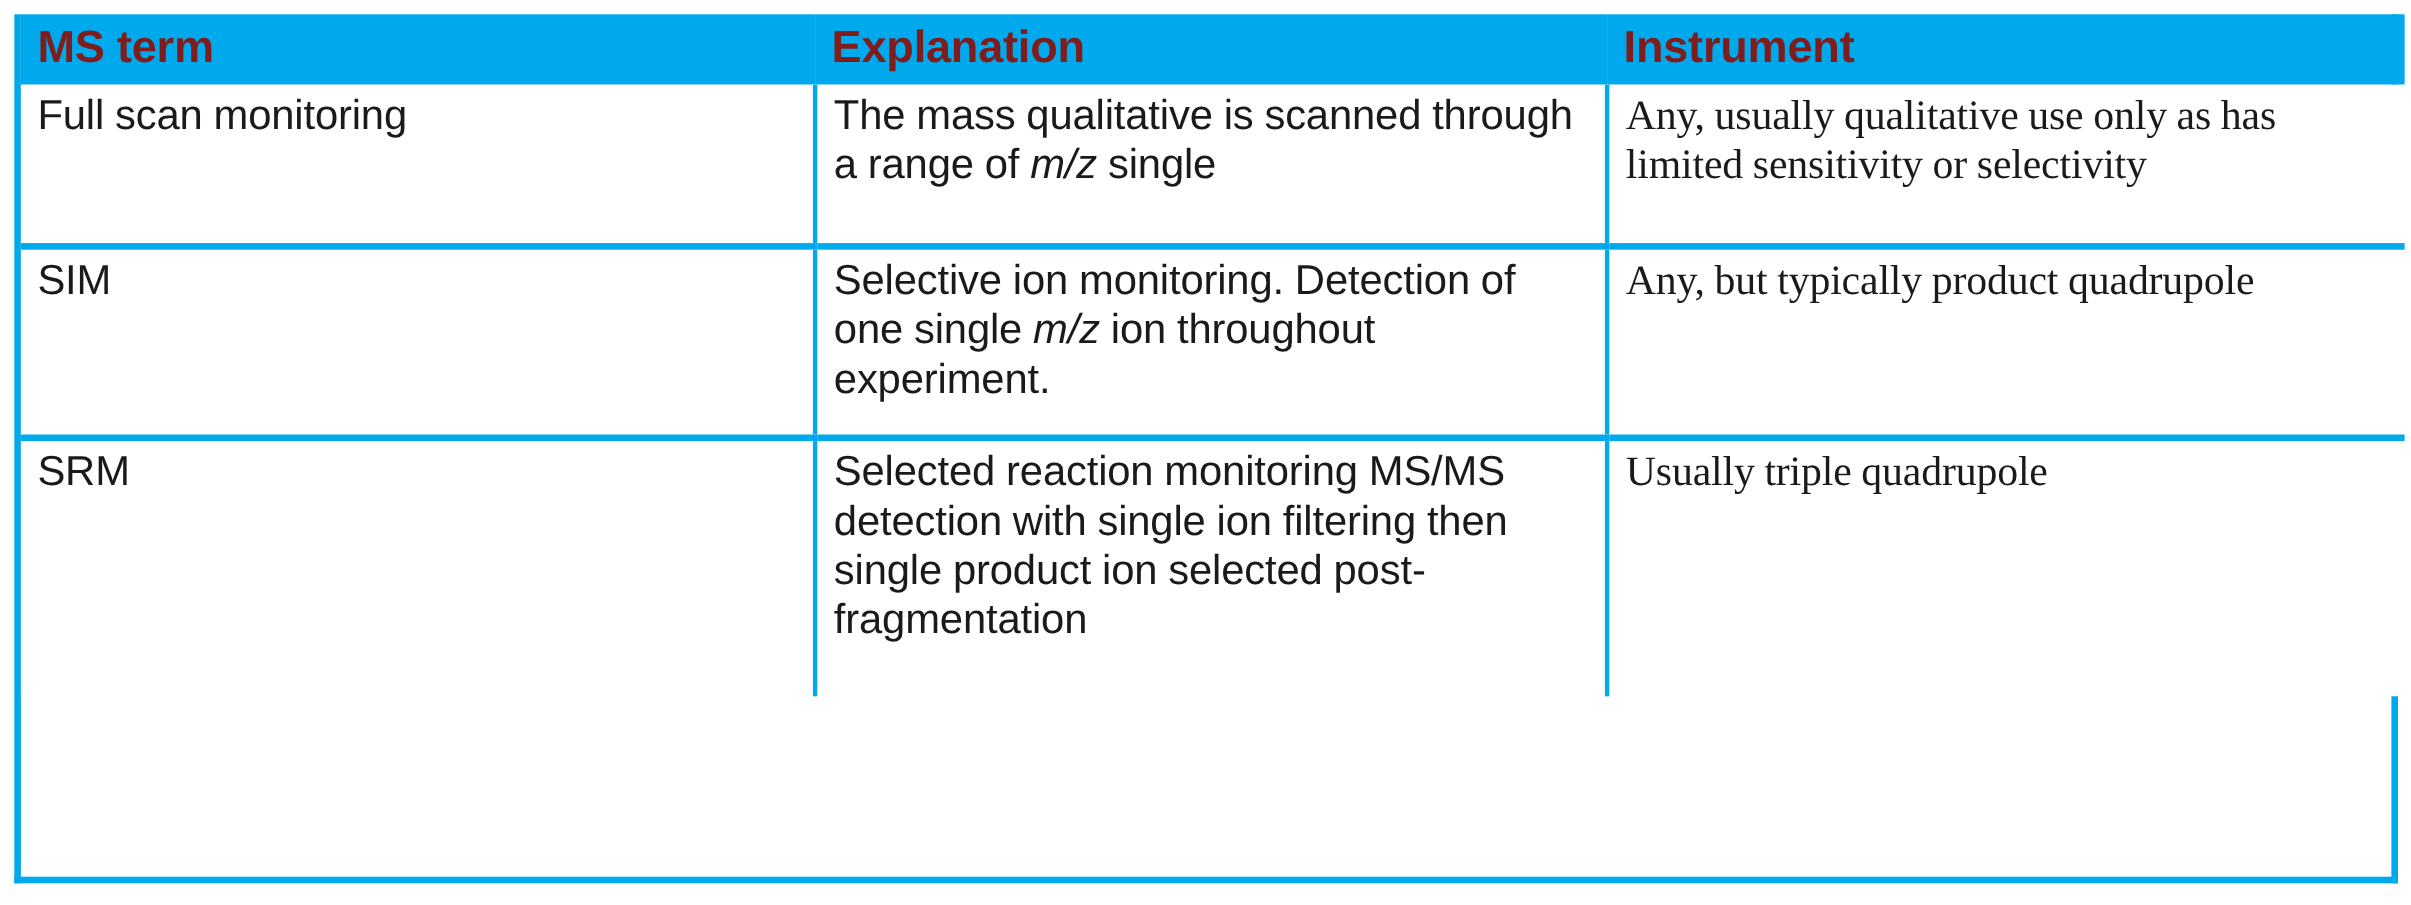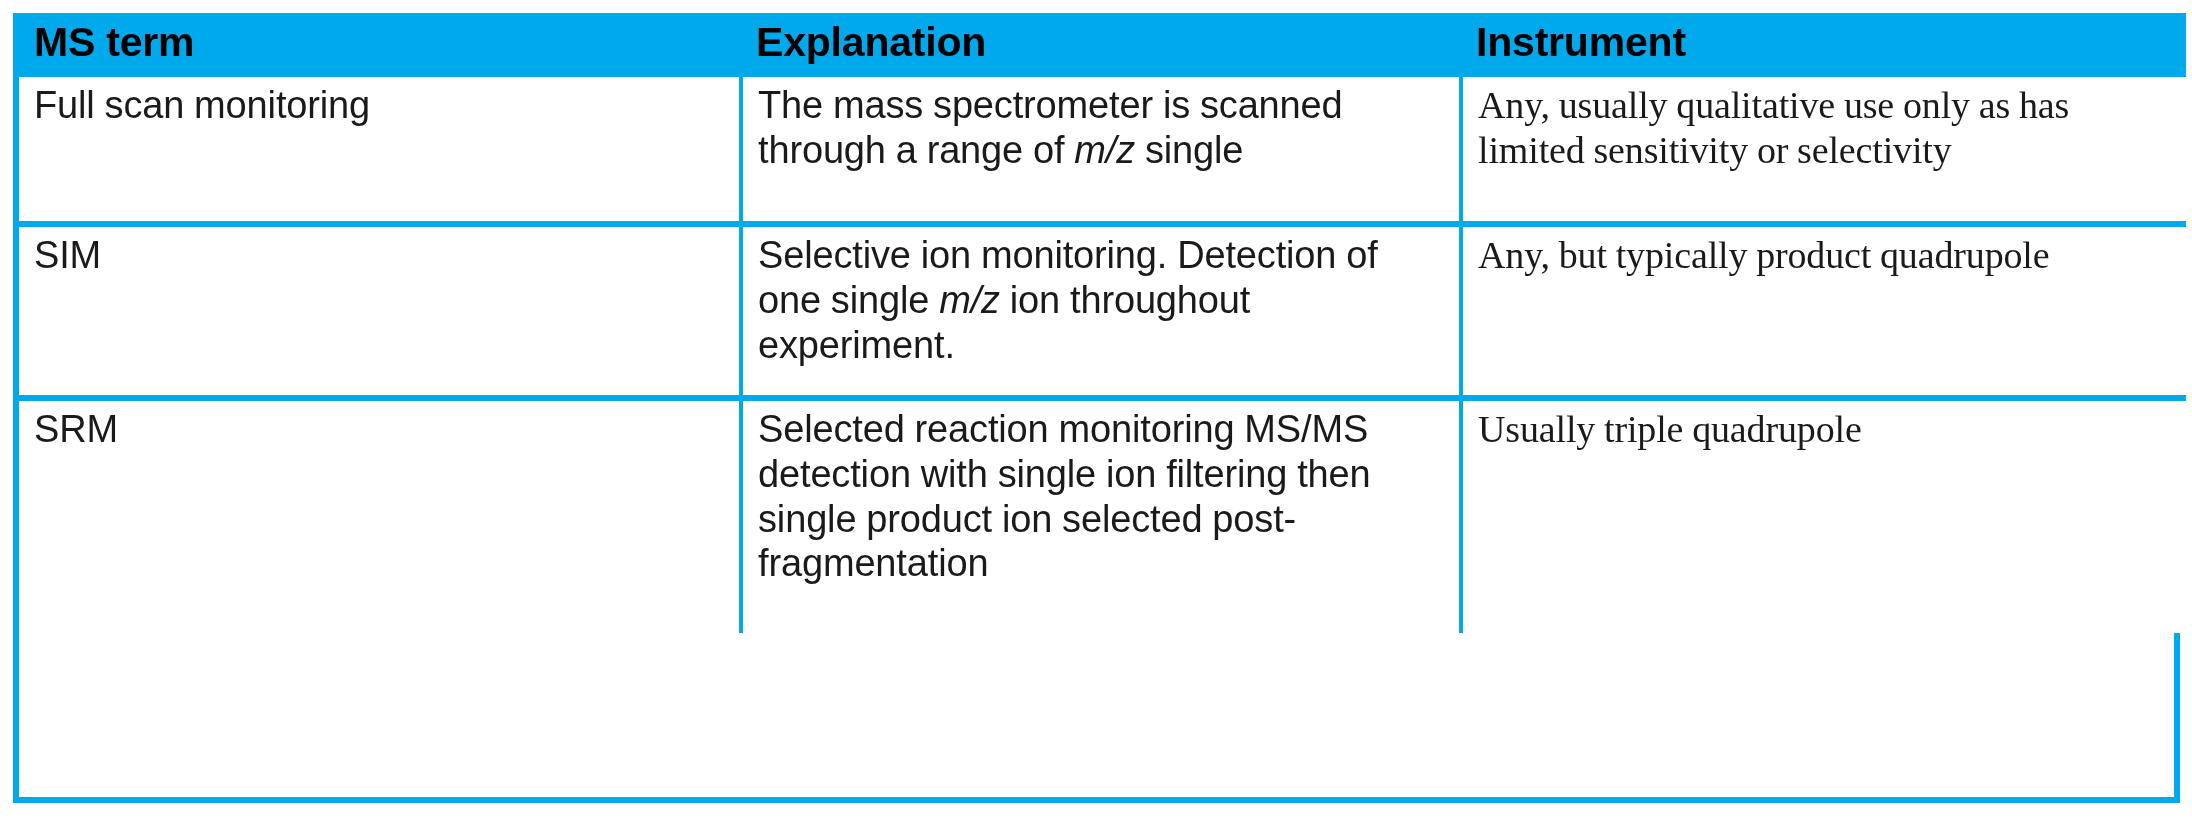--- a/index.html
+++ b/index.html
@@ -79,21 +79,21 @@
 
   .col-term  { width: 722px; }
   .col-expl  { width: 720px; }
   .col-instr { width: 725px; }
 
   em.mz {
     font-style: italic;
   }
 </style>
 <style>
-    table.ms-table thead th { background: #00a8ec; color: #000000; }
+    table.ms-table thead th { background: #00a8ec; color: #7f1d1d; }
     table.ms-table tbody td { color: #1a1a1a; border-top-color: #00a8ec; border-right-color: #00a8ec; }
     #table-wrap { border-color: #00a8ec; }
   </style></head>
 <body>
 
 <div id="table-wrap">
   <table class="ms-table">
     <colgroup>
       <col class="col-term">
       <col class="col-expl">
@@ -102,21 +102,21 @@
     <thead>
       <tr>
         <th>MS term</th>
         <th>Explanation</th>
         <th>Instrument</th>
       </tr>
     </thead>
     <tbody>
       <tr style="height: 147px;">
         <td>Full scan monitoring</td>
-        <td><span>The mass spectrometer is scanned through a range of </span><em class="mz">m/z</em><span> single</span></td>
+        <td><span>The mass qualitative is scanned through a range of </span><em class="mz">m/z</em><span> single</span></td>
         <td>Any, usually qualitative use only as has limited sensitivity or selectivity</td>
       </tr>
       <tr style="height: 174px;">
         <td>SIM</td>
         <td><span>Selective ion monitoring. Detection of one single </span><em class="mz">m/z</em><span> ion throughout experiment.</span></td>
         <td>Any, but typically product quadrupole</td>
       </tr>
       <tr style="height: 235px; padding-left: 45px;">
         <td>SRM</td>
         <td><span>Selected reaction monitoring MS/MS detection with single ion filtering then single product ion selected post-fragmentation</span><em class="mz"></em><span></span></td>

